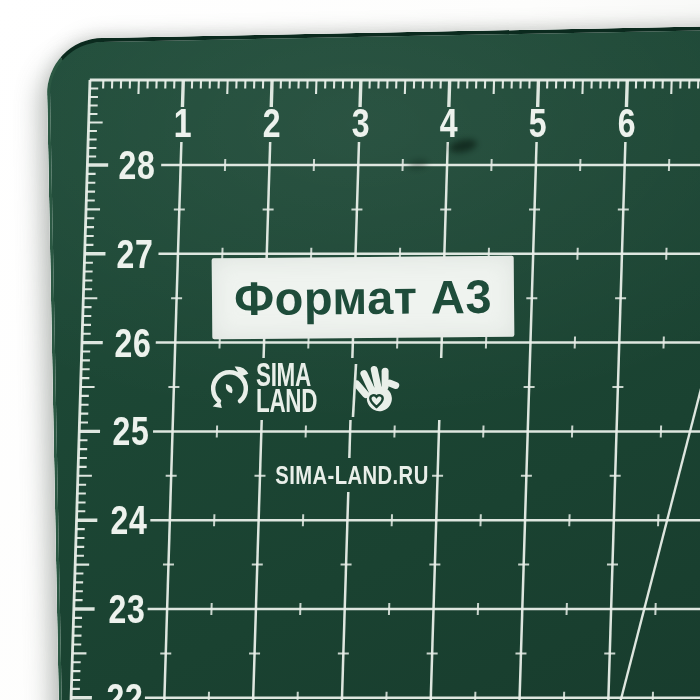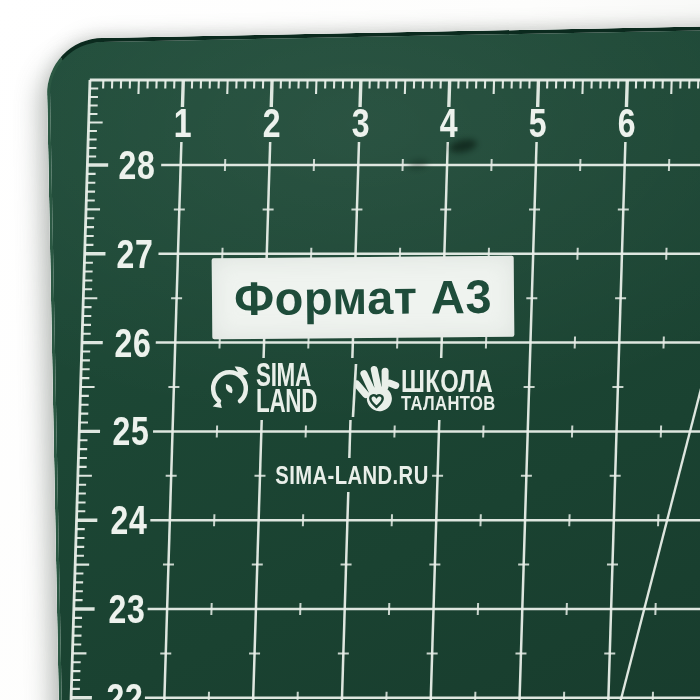--- a/index.html
+++ b/index.html
@@ -348,24 +348,20 @@
         <rect x="3" y="12" width="7" height="21" rx="3.5" transform="rotate(-24 6.5 22)"></rect>
         <rect x="11.5" y="4.5" width="7" height="26" rx="3.5" transform="rotate(-9 15 17)"></rect>
         <rect x="20.5" y="3.5" width="7" height="26" rx="3.5" transform="rotate(4 24 16)"></rect>
         <rect x="29" y="8" width="7" height="22" rx="3.5" transform="rotate(16 32.5 19)"></rect>
         <rect x="32" y="23" width="13" height="7" rx="3.5" transform="rotate(38 38.5 26.5)"></rect>
         <circle cx="21.5" cy="36.5" r="12.5"></circle>
       </g>
       <path d="M20.5,45 c-4,-3.4 -6.2,-5.6 -6.2,-8.4 a3.4,3.4 0 0 1 6.2,-1.9 a3.4,3.4 0 0 1 6.2,1.9 c0,2.8 -2.2,5 -6.2,8.4 Z" fill="none" stroke="var(--mat-base)" stroke-width="2.4"></path>
     </svg>
 
-    <div class="school-text">
-      <div class="l1">ШКОЛА</div>
-      <div class="l2">ТАЛАНТОВ</div>
-    </div>
 
     <div class="website">SIMA-LAND.RU</div>
 
     <div id="top-numbers">
         <div class="num" style="left: 183px; top: 123px;">1</div>
         <div class="num" style="left: 271.8px; top: 123px;">2</div>
         <div class="num" style="left: 360.6px; top: 123px;">3</div>
         <div class="num" style="left: 449.4px; top: 123px;">4</div>
         <div class="num" style="left: 538.2px; top: 123px;">5</div>
         <div class="num" style="left: 627px; top: 123px;">6</div>

